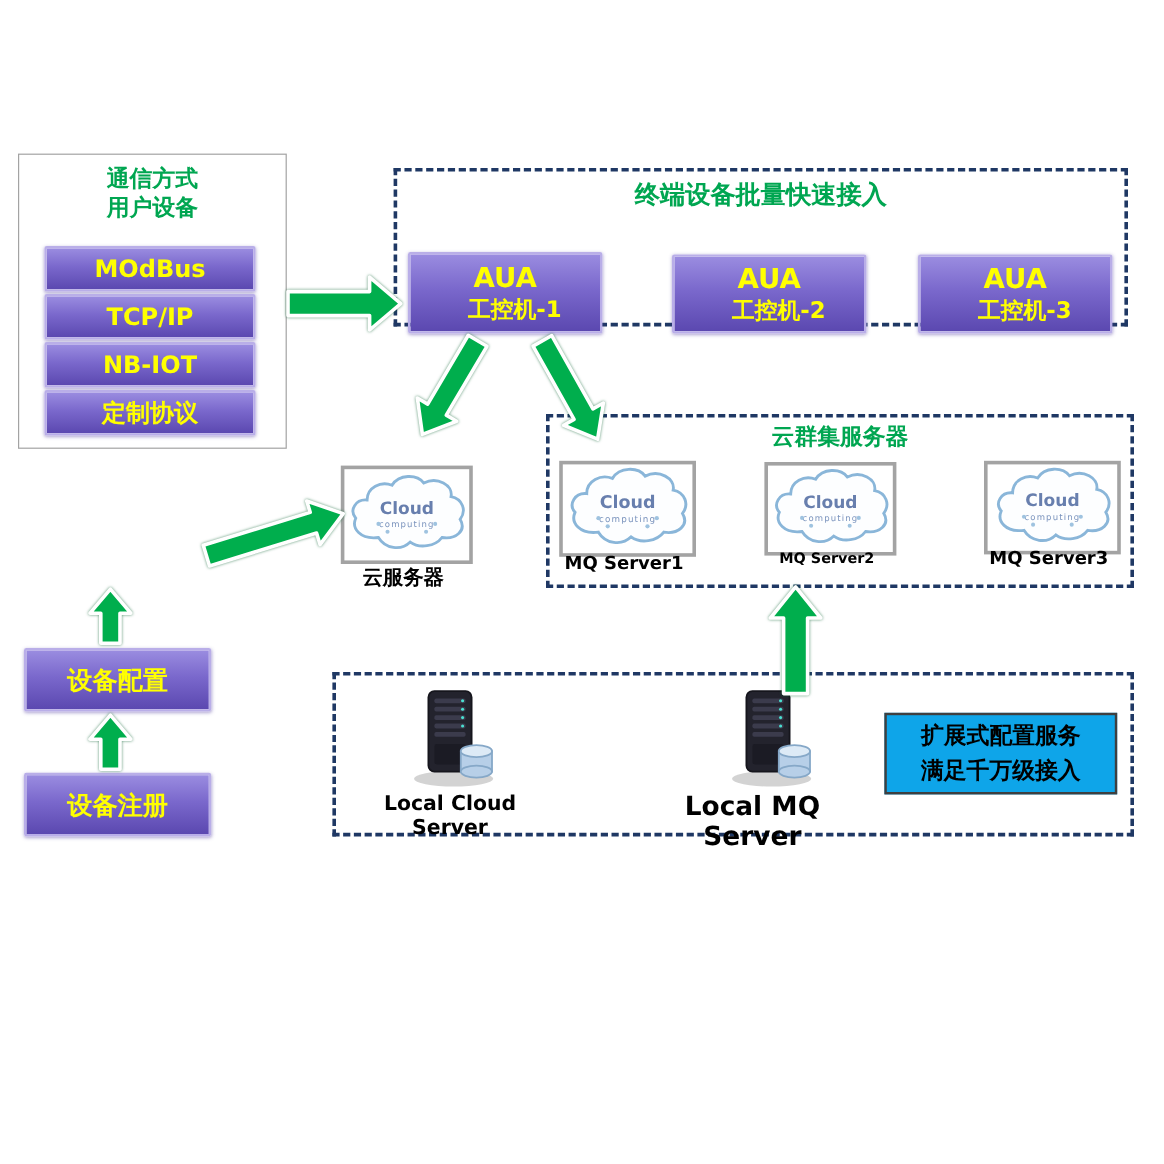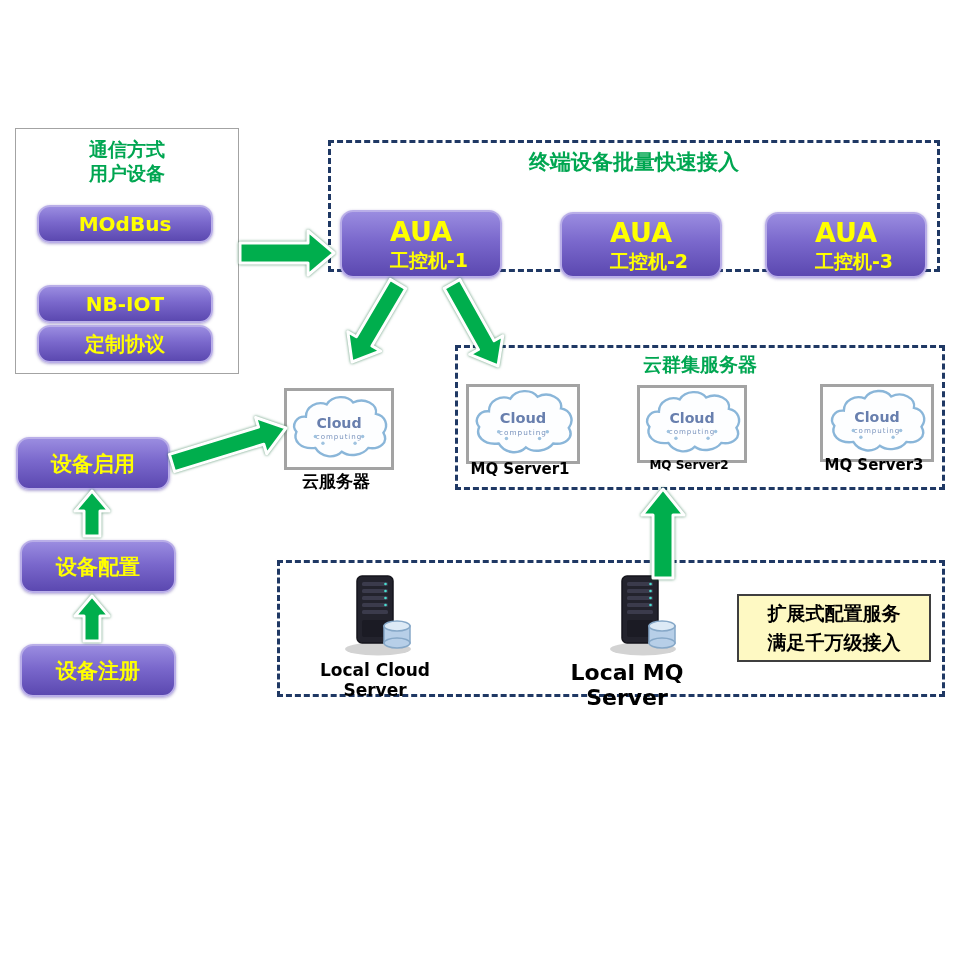--- a/index.html
+++ b/index.html
@@ -12,36 +12,36 @@
     position:absolute;border:3px dashed var(--navy-dash,#1f3864);background:transparent;
   }
   .thin-box{
     position:absolute;border:1px solid #a3a3a3;background:#ffffff;
   }
   .green-title{
     color:var(--green-text,#00a651);font-weight:bold;text-align:center;line-height:1.25;
   }
   
   .pill{
-    position:absolute;border-radius:13px;text-align:center;
+    position:absolute;border-radius:2px;text-align:center;
     background:linear-gradient(180deg,var(--purple-light,#9a8ce0) 0%,var(--purple-mid,#7a68cc) 45%,var(--purple-dark,#5b48b0) 100%);
     border:2px solid var(--purple-border,#b9aee8);
     box-shadow:0 1px 3px rgba(80,60,160,.45);
     color:var(--yellow,#ffff00);font-weight:bold;
     display:flex;flex-direction:column;justify-content:center;align-items:center;
   }
-  .pill .l1{font-size:27px;line-height:1.25;}
+  .pill .l1{font-size:23px;line-height:1.25;}
   .pill .l2{font-size:19px;line-height:1.25;margin-left:16px;}
   .proto-pill{font-size:20px;}
   .step-pill{font-size:21px;}
   .label-black{
     position:absolute;color:#000;font-weight:bold;text-align:center;
   }
   .note-box{
-    position:absolute;background:#fef9c3;border:2px solid #3f3f3f;
+    position:absolute;background:#0ea5e9;border:2px solid #3f3f3f;
     display:flex;flex-direction:column;justify-content:center;align-items:center;
     color:#000;font-weight:bold;font-size:19px;line-height:1.55;
   }
   .cloud-thumb{
     position:absolute;background:#ffffff;border:3px solid #a3a3a3;
     display:flex;align-items:center;justify-content:center;
   }
   .cloud-thumb svg{width:100%;height:100%;}
   .cloud-shape{fill:#fdfeff;stroke:var(--cloud-stroke,#8ab6d9);stroke-width:2.5;}
   .cloud-title{font-size:15px;font-weight:bold;fill:var(--cloud-text,#687fae);text-anchor:middle;}
@@ -61,20 +61,23 @@
 
   <div class="thin-box" style="left:15px;top:128px;width:222px;height:244px;">
     <div class="green-title" style="font-size:19px;padding-top:9px;">
       <div>通信方式</div>
       <div>用户设备</div>
     </div>
   </div>
   <div class="pill proto-pill" style="left:37px;top:205px;width:172px;height:34px;">
     <span>MOdBus</span>
   </div>
+  <div class="pill proto-pill" style="left:37px;top:245px;width:172px;height:34px;">
+    <span>TCP/IP</span>
+  </div>
   <div class="pill proto-pill" style="left:37px;top:285px;width:172px;height:34px;">
     <span>NB-IOT</span>
   </div>
   <div class="pill proto-pill" style="left:37px;top:325px;width:172px;height:34px;font-family:Liberation Serif, serif;">
     <span>定制协议</span>
   </div>
 
   <div class="dash-box" style="left:328px;top:140px;width:606px;height:126px;">
     <div class="green-title" style="font-size:21px;padding-top:6px;">终端设备批量快速接入</div>
   </div>
@@ -140,23 +143,20 @@
       <text class="cloud-title" x="55" y="37">Cloud</text>
       <text class="cloud-sub" x="55" y="49">computing</text>
       <circle class="cloud-dot" cx="30" cy="46" r="1.8"></circle>
         <circle class="cloud-dot" cx="38" cy="53" r="1.8"></circle>
       <circle class="cloud-dot" cx="72" cy="53" r="1.8"></circle>
         <circle class="cloud-dot" cx="80" cy="46" r="1.8"></circle>
     </svg>
   </div>
   <div class="label-black" style="left:812px;top:456px;width:124px;font-size:15px;">MQ Server3</div>
 
-  <div class="pill step-pill" style="left:16px;top:437px;width:150px;height:49px;">
-    <span>设备启用</span>
-  </div>
   <div class="pill step-pill" style="left:20px;top:540px;width:152px;height:49px;">
     <span>设备配置</span>
   </div>
   <div class="pill step-pill" style="left:20px;top:644px;width:152px;height:49px;">
     <span>设备注册</span>
   </div>
 
   <div class="dash-box" style="left:277px;top:560px;width:662px;height:131px;"></div>
 
   <svg class="server-svg" style="left:333px;top:574px;width:90px;height:84px;" viewBox="0 0 90 84">

